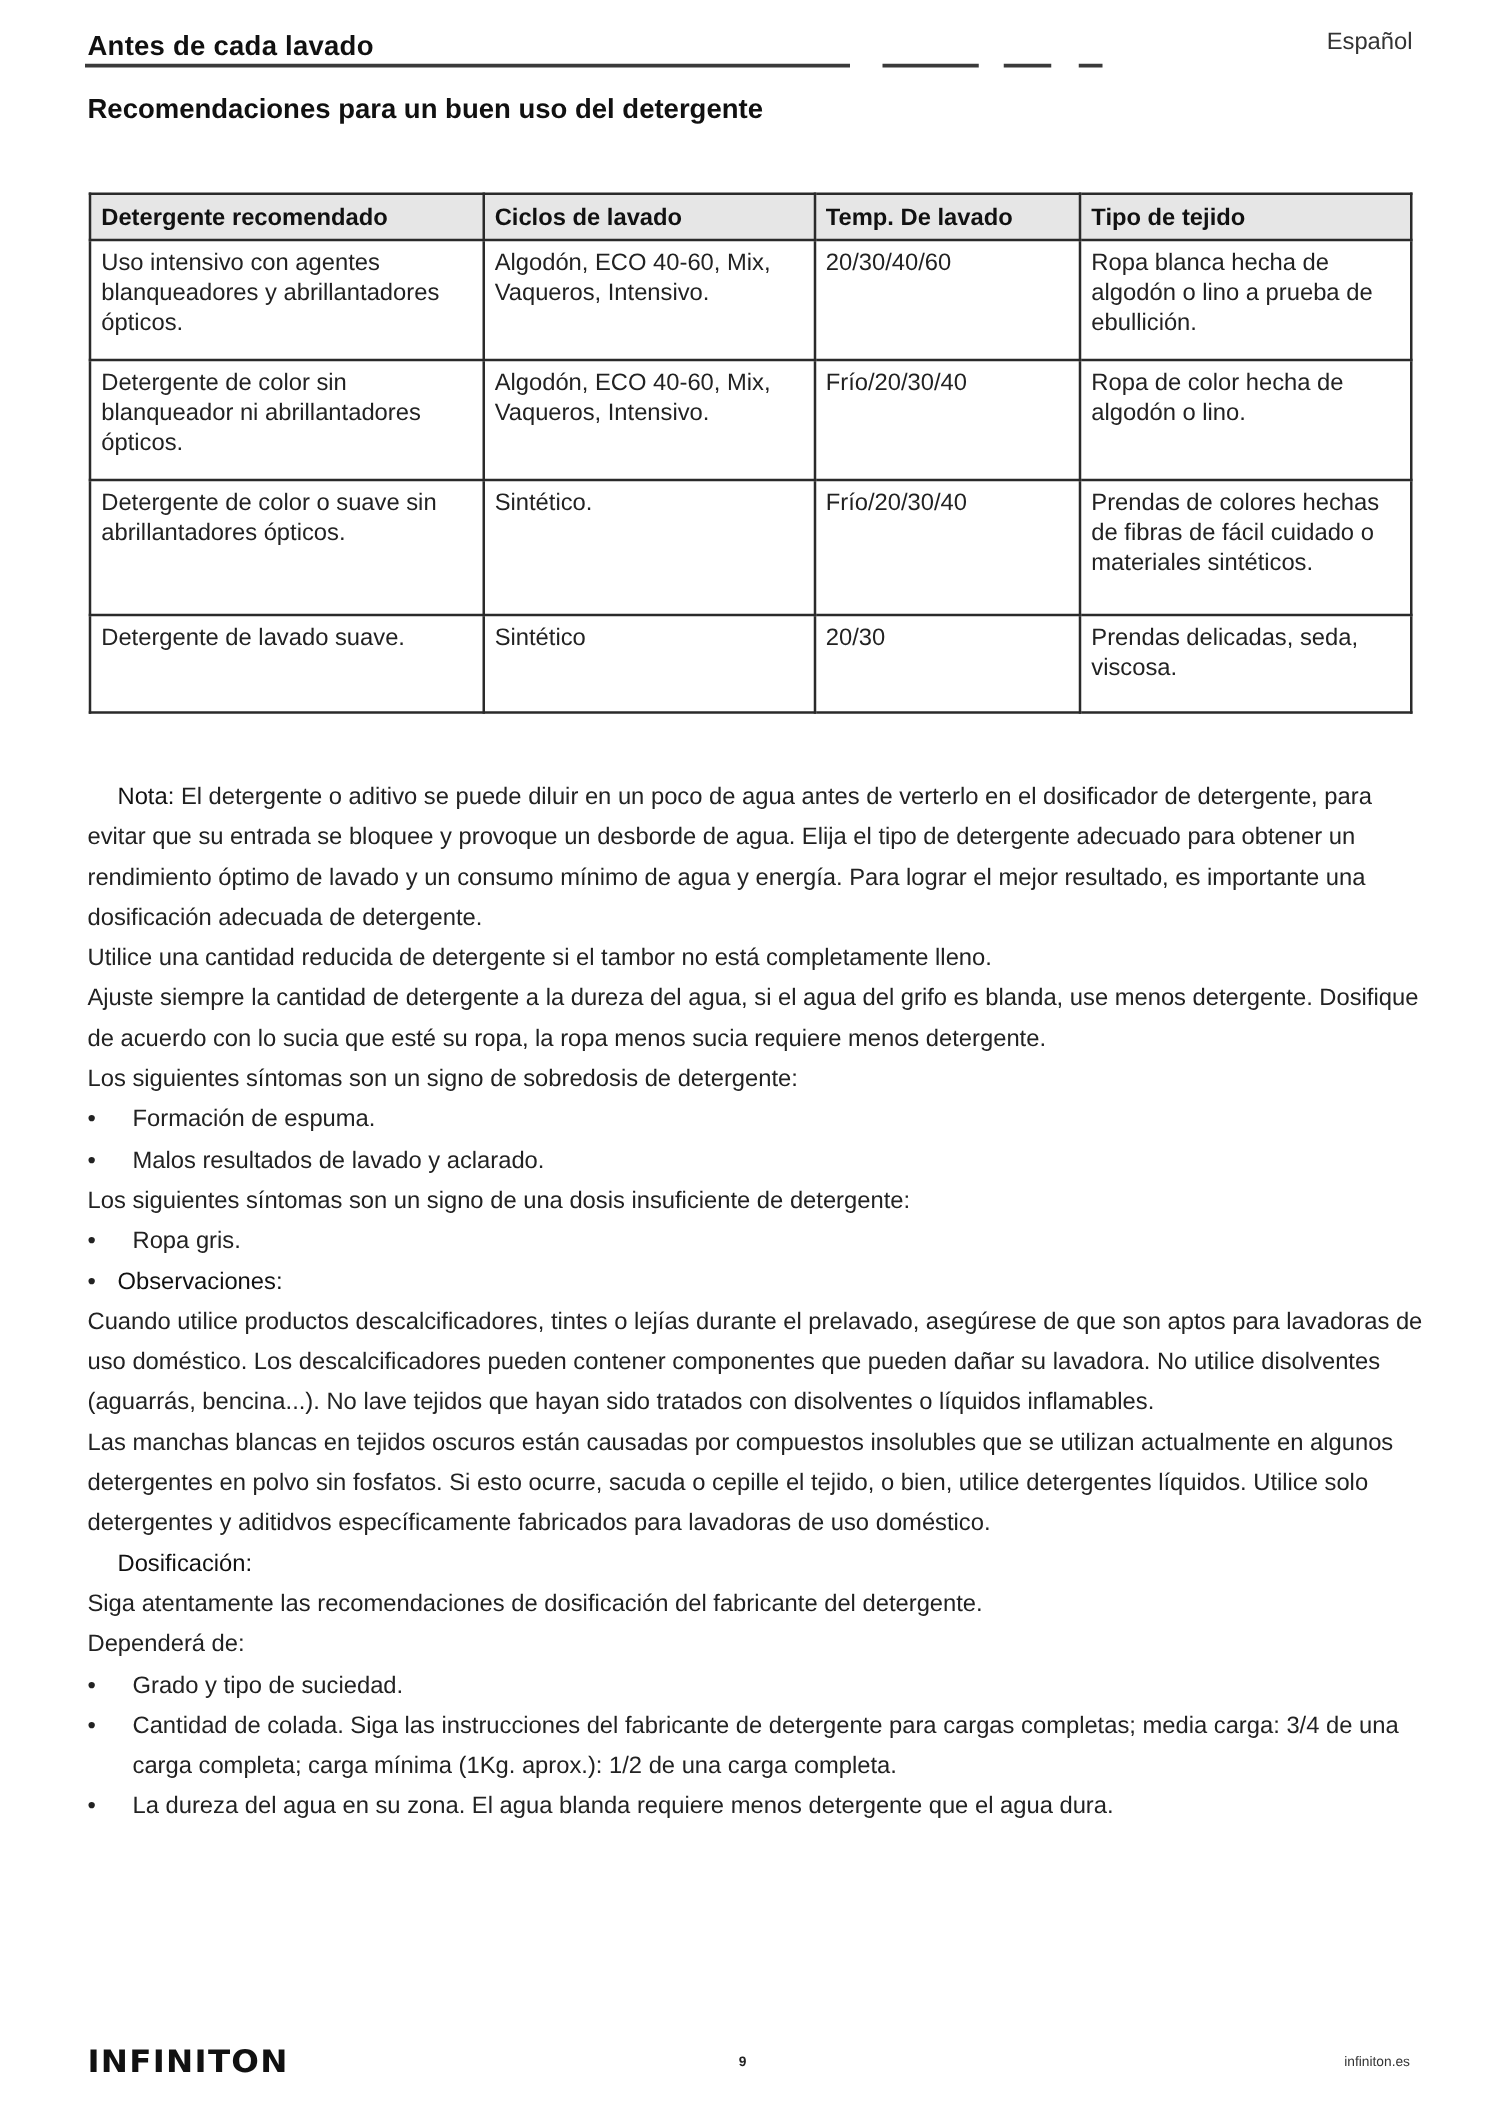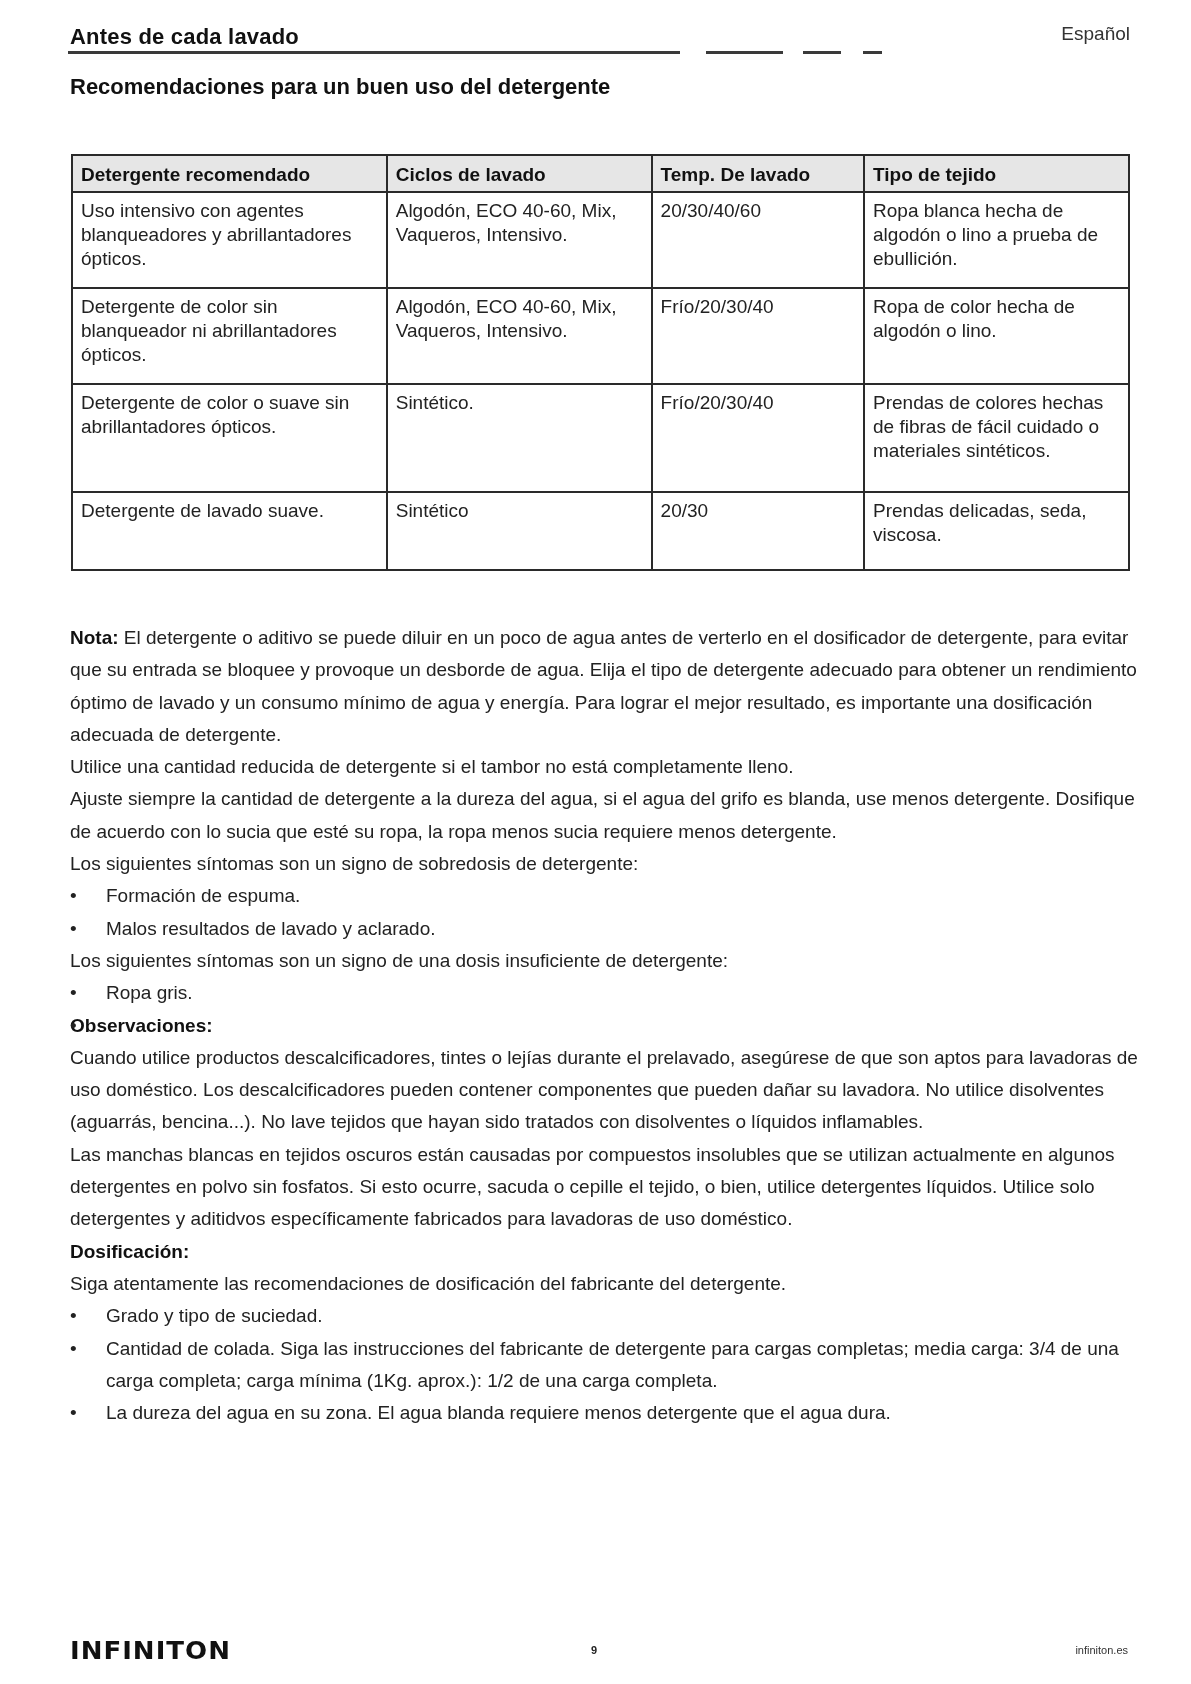--- a/index.html
+++ b/index.html
@@ -94,22 +94,23 @@
       top: 622px;
       width: 1070px;
       font-size: 19px;
       line-height: 32.3px;
       color: #222;
     }
     .body-text p {
       margin: 0;
     }
     .body-text .bold {
-      font-weight: bold;
-      color: #111;
+      font-weight: normal;
+      color: #111;
+      margin-left: 24px;
     }
     .bullet {
       position: relative;
       padding-left: 36px;
     }
     .bullet .dot {
       position: absolute;
       left: 0;
       top: 0;
     }
@@ -201,20 +202,21 @@
   <p class="bullet"><span class="dot">•</span><span>Formación de espuma.</span></p>
   <p class="bullet"><span class="dot">•</span><span>Malos resultados de lavado y aclarado.</span></p>
   <p>Los siguientes síntomas son un signo de una dosis insuficiente de detergente:</p>
   <p class="bullet"><span class="dot">•</span><span>Ropa gris.</span></p>
   <p class="bullet"><span class="dot">•</span></p>
   <p class="bold">Observaciones:</p>
   <p>Cuando utilice productos descalcificadores, tintes o lejías durante el prelavado, asegúrese de que son aptos para lavadoras de uso doméstico. Los descalcificadores pueden contener componentes que pueden dañar su lavadora. No utilice disolventes (aguarrás, bencina...). No lave tejidos que hayan sido tratados con disolventes o líquidos inflamables.</p>
   <p>Las manchas blancas en tejidos oscuros están causadas por compuestos insolubles que se utilizan actualmente en algunos detergentes en polvo sin fosfatos. Si esto ocurre, sacuda o cepille el tejido, o bien, utilice detergentes líquidos. Utilice solo detergentes y aditidvos específicamente fabricados para lavadoras de uso doméstico.</p>
   <p class="bold">Dosificación:</p>
   <p>Siga atentamente las recomendaciones de dosificación del fabricante del detergente.</p>
+  <p>Dependerá de:</p>
   <p class="bullet"><span class="dot">•</span><span>Grado y tipo de suciedad.</span></p>
   <p class="bullet"><span class="dot">•</span><span>Cantidad de colada. Siga las instrucciones del fabricante de detergente para cargas completas; media carga: 3/4 de una carga completa; carga mínima (1Kg. aprox.): 1/2 de una carga completa.</span></p>
   <p class="bullet"><span class="dot">•</span><span>La dureza del agua en su zona. El agua blanda requiere menos detergente que el agua dura.</span></p>
 </div>
 
 <div class="footer-logo">INFINITON</div>
 <div class="page-num">9</div>
 <div class="site">infiniton.es</div>
 
 </body></html>

